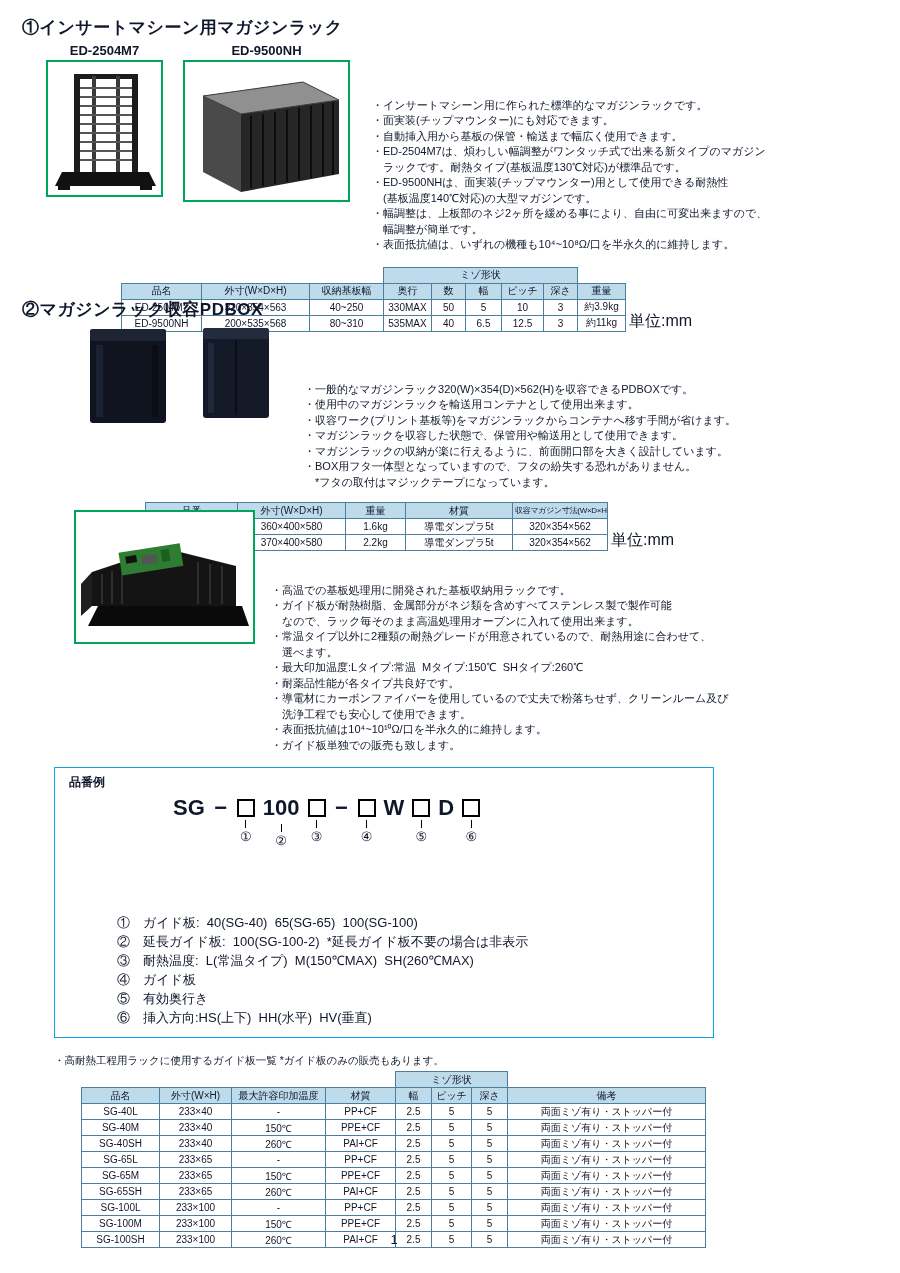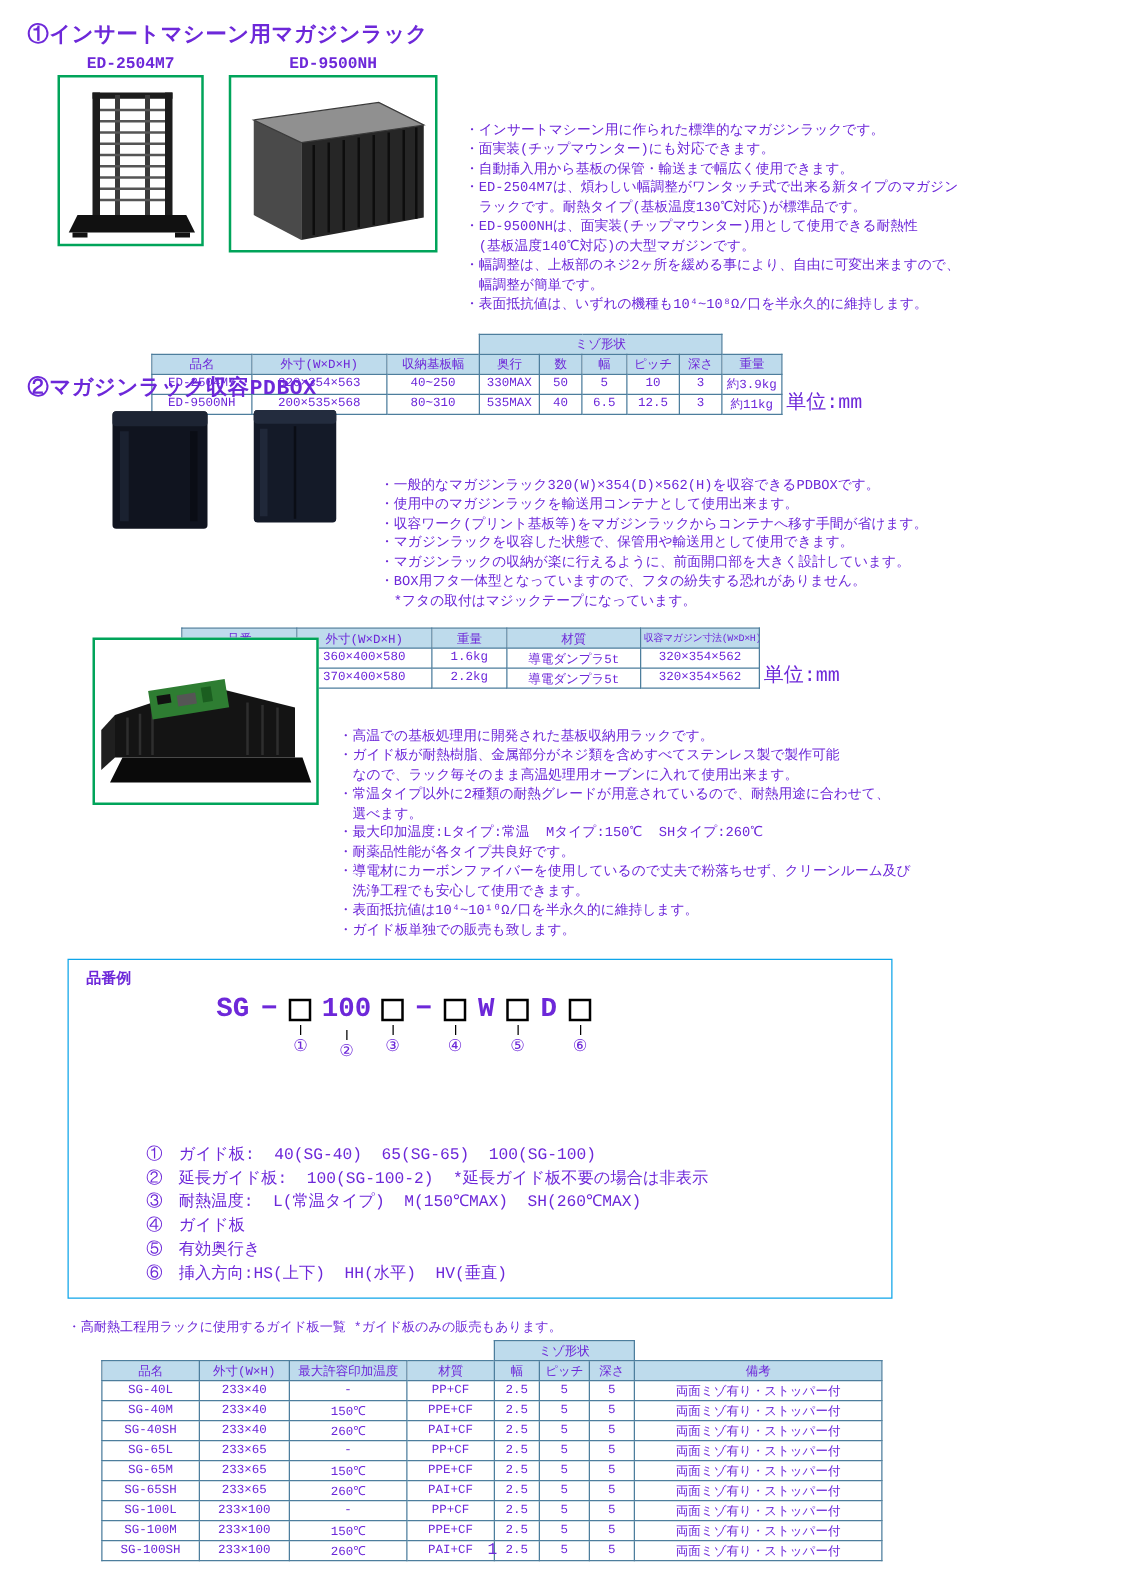--- a/index.html
+++ b/index.html
@@ -1,17 +1,17 @@
 <!DOCTYPE html>
 <html><head>
 <meta charset="utf-8">
 <style>
   html,body{margin:0;padding:0;background:#fff;}
   .page{position:relative;width:788px;height:1273px;background:#fff;overflow:hidden;
-        font-family:Liberation Mono, monospace;color:#6d28d9;}
+        font-family:Liberation Sans, sans-serif;color:#0f172a;}
   .sec{position:absolute;left:22px;width:856px;}
   #sec1{top:16px;} #sec2{top:298px;} #sec3{top:510px;}
   .sec-title{font-size:17px;font-weight:bold;margin:0 0 4px 0;letter-spacing:.5px;}
   .row{display:flex;align-items:flex-start;}
   .figs{display:flex;align-items:flex-start;}
   .fig{display:flex;flex-direction:column;align-items:center;}
   .fig-label{font-weight:bold;font-size:13px;margin-bottom:2px;}
   .photo-frame{border:2px solid #00a45a;background:#fff;display:flex;align-items:center;justify-content:center;}
   .bullets{font-size:11px;line-height:15.5px;white-space:pre;}
   table{border-collapse:collapse;table-layout:fixed;font-size:10px;background:#fff;}

